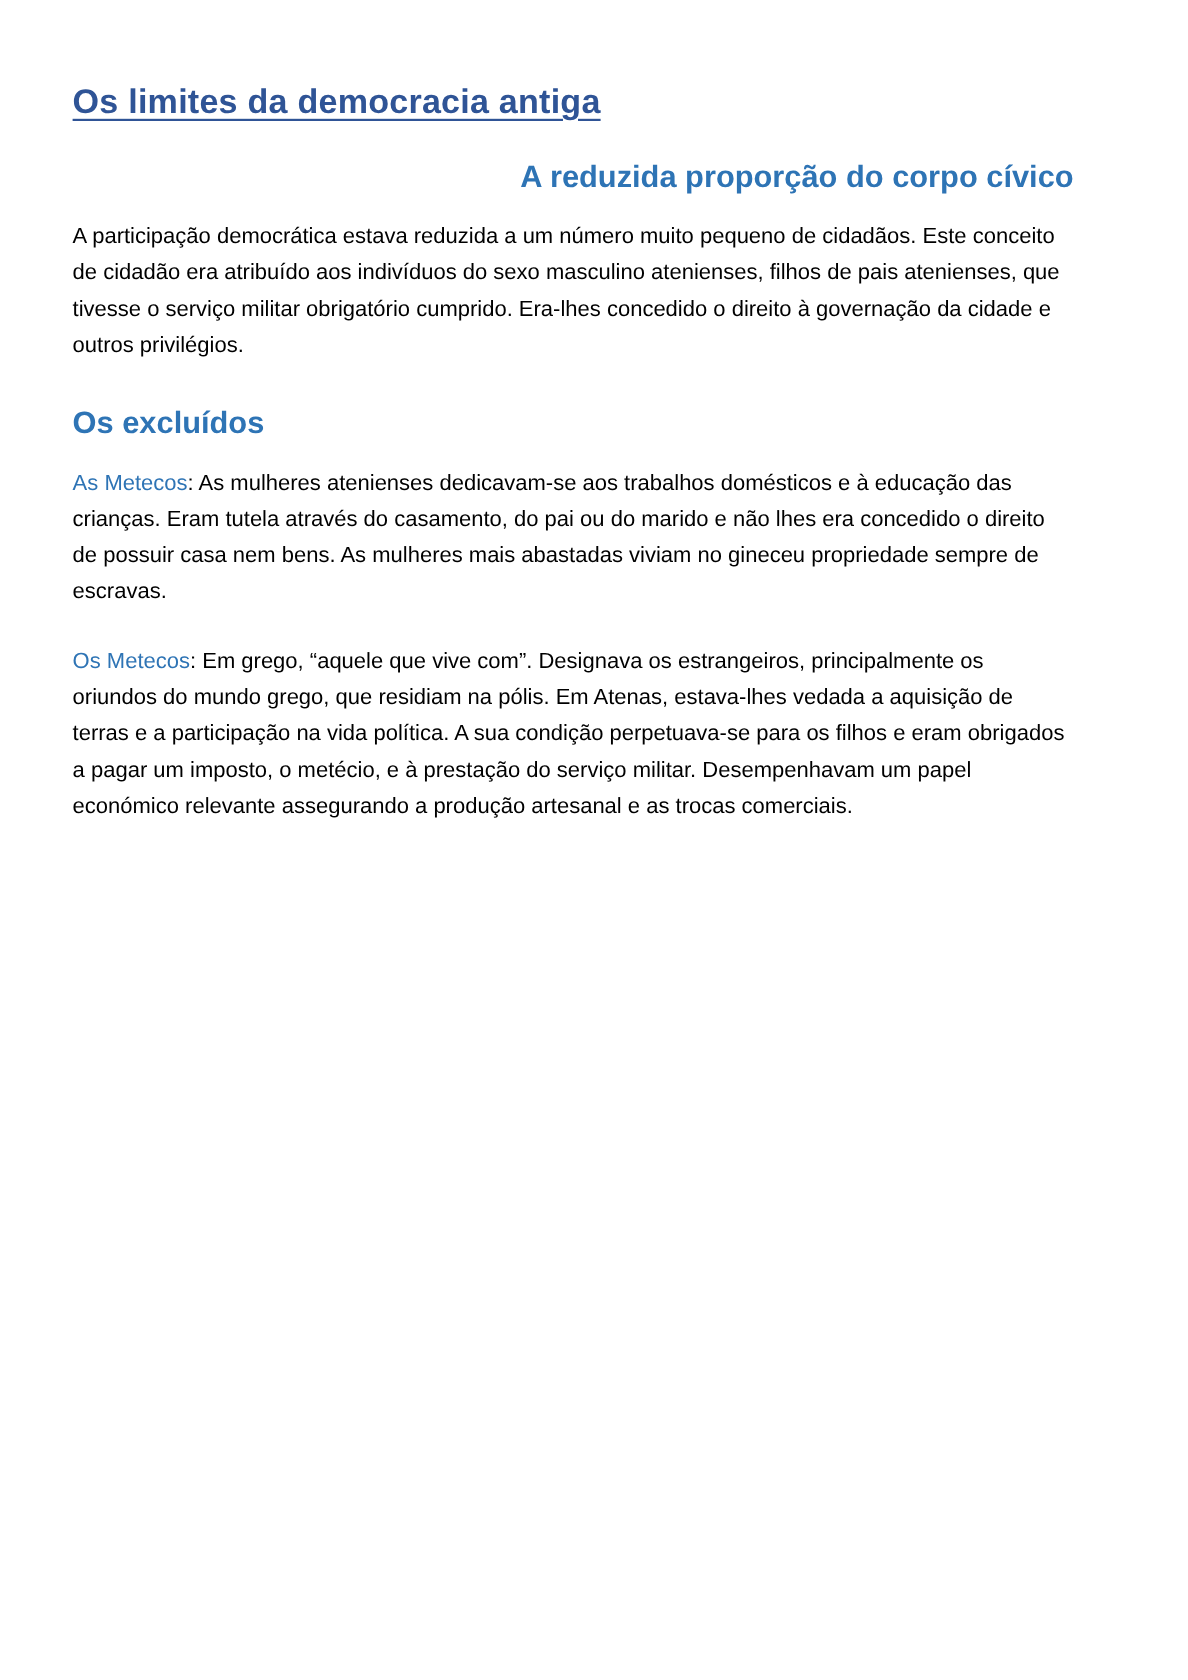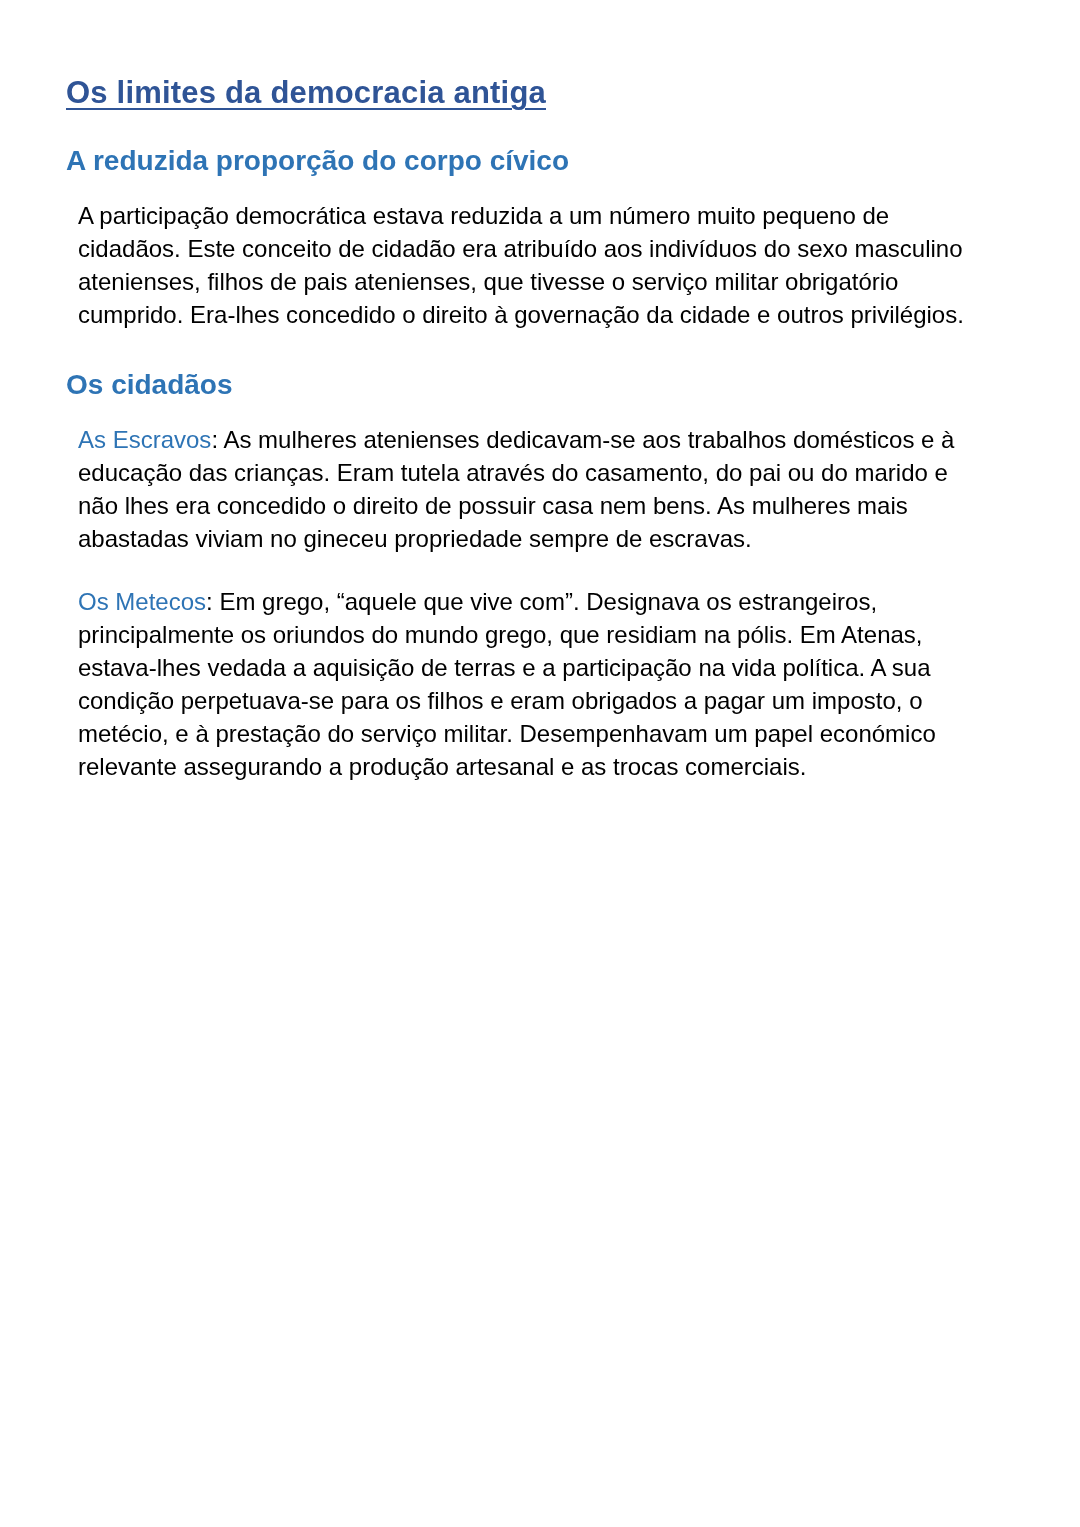--- a/index.html
+++ b/index.html
@@ -31,47 +31,48 @@
     letter-spacing: 0.2px;
   }
   .section-heading {
     margin: 38px 0 22px 0;
     font-size: 28px;
     font-weight: bold;
     color: #2e74b5;
   }
   .section-heading.first {
     margin-top: 0;
+    text-align: right;
   }
   .body-paragraph {
-    margin: 0 0 30px 12px;
-    font-size: 24px;
+    margin: 0 0 30px 0;
+    font-size: 20px;
     line-height: 33px;
     color: #000000;
     max-width: 952px;
   }
   .term-lead {
     color: #2e74b5;
   }
 </style>
 </head>
 <body>
 
 <div class="page">
 
   <h1 class="doc-title">Os limites da democracia antiga</h1>
 
   <h2 class="section-heading first">A reduzida proporção do corpo cívico</h2>
 
   <p class="body-paragraph">A participação democrática estava reduzida a um número muito pequeno de cidadãos. Este conceito de cidadão era atribuído aos indivíduos do sexo masculino atenienses, filhos de pais atenienses, que tivesse o serviço militar obrigatório cumprido. Era-lhes concedido o direito à governação da cidade e outros privilégios.</p>
 
-  <h2 class="section-heading">Os cidadãos</h2>
+  <h2 class="section-heading">Os excluídos</h2>
 
   <p class="body-paragraph">
-    <span class="term-lead">As Escravos</span><span>: </span><span>As mulheres atenienses dedicavam-se aos trabalhos domésticos e à educação das crianças. Eram tutela através do casamento, do pai ou do marido e não lhes era concedido o direito de possuir casa nem bens. As mulheres mais abastadas viviam no gineceu propriedade sempre de escravas.</span>
+    <span class="term-lead">As Metecos</span><span>: </span><span>As mulheres atenienses dedicavam-se aos trabalhos domésticos e à educação das crianças. Eram tutela através do casamento, do pai ou do marido e não lhes era concedido o direito de possuir casa nem bens. As mulheres mais abastadas viviam no gineceu propriedade sempre de escravas.</span>
   </p>
 
   <p class="body-paragraph">
     <span class="term-lead">Os Metecos</span><span>: </span><span>Em grego, “aquele que vive com”. Designava os estrangeiros, principalmente os oriundos do mundo grego, que residiam na pólis. Em Atenas, estava-lhes vedada a aquisição de terras e a participação na vida política. A sua condição perpetuava-se para os filhos e eram obrigados a pagar um imposto, o metécio, e à prestação do serviço militar. Desempenhavam um papel económico relevante assegurando a produção artesanal e as trocas comerciais.</span>
   </p>
 
 
 </div>
 
 </body></html>

